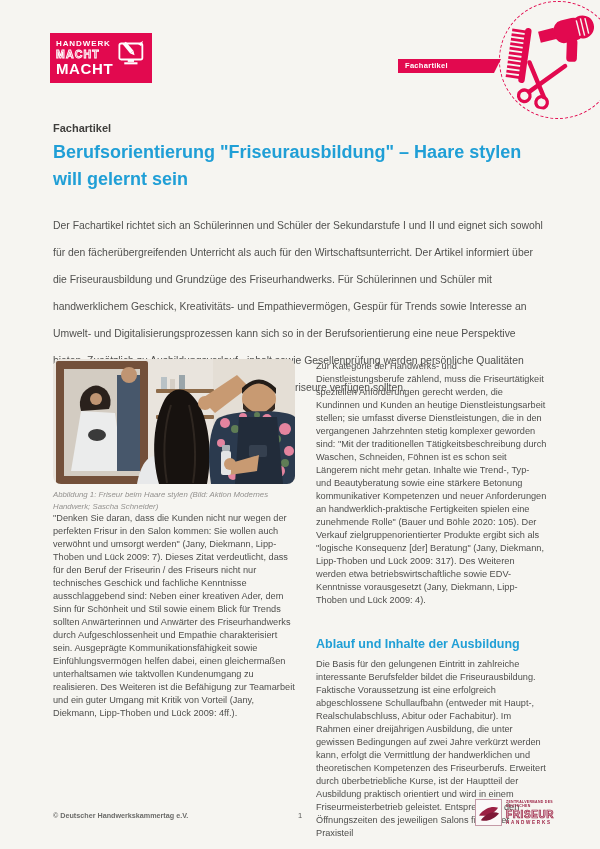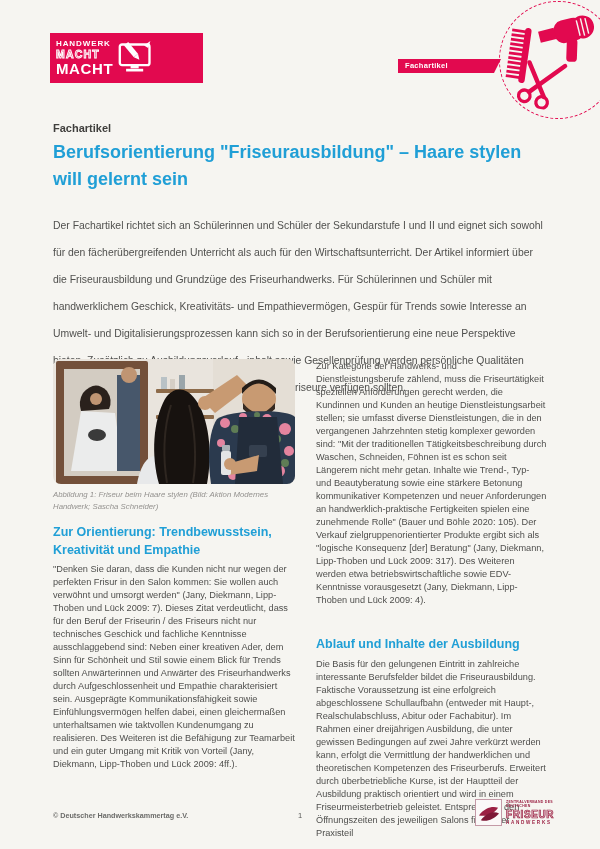--- a/index.html
+++ b/index.html
@@ -21,21 +21,21 @@
   .deco-scissors{ left:517px; top:57px; width:52px; height:50px; transform:rotate(12deg); }
   .corner-tab {
     position:absolute; left:398px; top:59px; width:103px; height:14px;
     background:#e2094f; color:#fff; font-size:7.5px; font-weight:700;
     line-height:14px; padding-left:7px; letter-spacing:.3px;
     clip-path:polygon(0 0,100% 0,calc(100% - 7px) 100%,0 100%);
   }
 
   
   .brand-box {
-    position:absolute; left:50px; top:33px; width:153px; height:50px;
+    position:absolute; left:50px; top:33px; width:102px; height:50px;
     background:#e2094f; display:flex; align-items:center; gap:5px; padding:0 6px;
   }
   .brand-text { display:flex; flex-direction:column; line-height:1; color:#fff; }
   .brand-l1 { font-size:8px;  font-weight:800; letter-spacing:.9px; }
   .brand-l2 { font-size:10.5px; font-weight:800; letter-spacing:1.2px; margin-top:1.5px;
               color:rgba(255,255,255,.22); -webkit-text-stroke:.9px #fff; }
   .brand-l3 { font-size:15px; font-weight:800; letter-spacing:.6px; margin-top:1.5px; }
   .brand-icon { width:36px; height:36px; display:block; }
 
   
@@ -211,21 +211,20 @@
           </g>
           <path d="M186 58 L224 58 L230 125 L182 125 Z" fill="#222c3a"></path>
           <rect x="196" y="86" width="18" height="12" rx="2" fill="#35404f"></rect>
           <path d="M206 96 L178 104 L176 116 L204 112 Z" fill="#c89a72"></path>
           <rect x="168" y="92" width="10" height="24" rx="2" fill="#e3e5e6"></rect>
           <rect x="169" y="86" width="8" height="6" rx="1" fill="#aab1b5"></rect>
           <circle cx="177" cy="105" r="6" fill="#c89a72"></circle>
         </svg>
       </div>
       <div class="figcaption">Abbildung 1: Friseur beim Haare stylen (Bild: Aktion Modernes Handwerk; Sascha Schneider)</div>
-      <h2>Zur Orientierung: Trendbewusstsein, Kreativität und Empathie</h2>
       <p>"Denken Sie daran, dass die Kunden nicht nur wegen der perfekten Frisur in den Salon kommen: Sie wollen auch verwöhnt und umsorgt werden" (Jany, Diekmann, Lipp-Thoben und Lück 2009: 7). Dieses Zitat verdeutlicht, dass für den Beruf der Friseurin / des Friseurs nicht nur technisches Geschick und fachliche Kenntnisse ausschlaggebend sind: Neben einer kreativen Ader, dem Sinn für Schönheit und Stil sowie einem Blick für Trends sollten Anwärterinnen und Anwärter des Friseurhandwerks durch Aufgeschlossenheit und Empathie charakterisiert sein. Ausgeprägte Kommunikationsfähigkeit sowie Einfühlungsvermögen helfen dabei, einen gleichermaßen unterhaltsamen wie taktvollen Kundenumgang zu realisieren. Des Weiteren ist die Befähigung zur Teamarbeit und ein guter Umgang mit Kritik von Vorteil (Jany, Diekmann, Lipp-Thoben und Lück 2009: 4ff.).</p>
     </div>
 
     <div class="col col-right">
       <p class="lead">Zur Kategorie der Handwerks- und Dienstleistungsberufe zählend, muss die Friseurtätigkeit speziellen Anforderungen gerecht werden, die Kundinnen und Kunden an heutige Dienstleistungsarbeit stellen; sie umfasst diverse Dienstleistungen, die in den vergangenen Jahrzehnten stetig komplexer geworden sind: "Mit der traditionellen Tätigkeitsbeschreibung durch Waschen, Schneiden, Föhnen ist es schon seit Längerem nicht mehr getan. Inhalte wie Trend-, Typ- und Beautyberatung sowie eine stärkere Betonung kommunikativer Kompetenzen und neuer Anforderungen an handwerklich-praktische Fertigkeiten spielen eine zunehmende Rolle" (Bauer und Böhle 2020: 105). Der Verkauf zielgruppenorientierter Produkte ergibt sich als "logische Konsequenz [der] Beratung" (Jany, Diekmann, Lipp-Thoben und Lück 2009: 317). Des Weiteren werden etwa betriebswirtschaftliche sowie EDV-Kenntnisse vorausgesetzt (Jany, Diekmann, Lipp-Thoben und Lück 2009: 4).</p>
       <h2>Ablauf und Inhalte der Ausbildung</h2>
       <p>Die Basis für den gelungenen Eintritt in zahlreiche interessante Berufsfelder bildet die Friseurausbildung. Faktische Voraussetzung ist eine erfolgreich abgeschlossene Schullaufbahn (entweder mit Haupt-, Realschulabschluss, Abitur oder Fachabitur). Im Rahmen einer dreijährigen Ausbildung, die unter gewissen Bedingungen auf zwei Jahre verkürzt werden kann, erfolgt die Vermittlung der handwerklichen und theoretischen Kompetenzen des Friseurberufs. Erweitert durch überbetriebliche Kurse, ist der Hauptteil der Ausbildung praktisch orientiert und wird in einem Friseurmeisterbetrieb geleistet. Entsprechend den Öffnungszeiten des jeweiligen Salons findet der Praxisteil</p>
     </div>
 
   </div>

